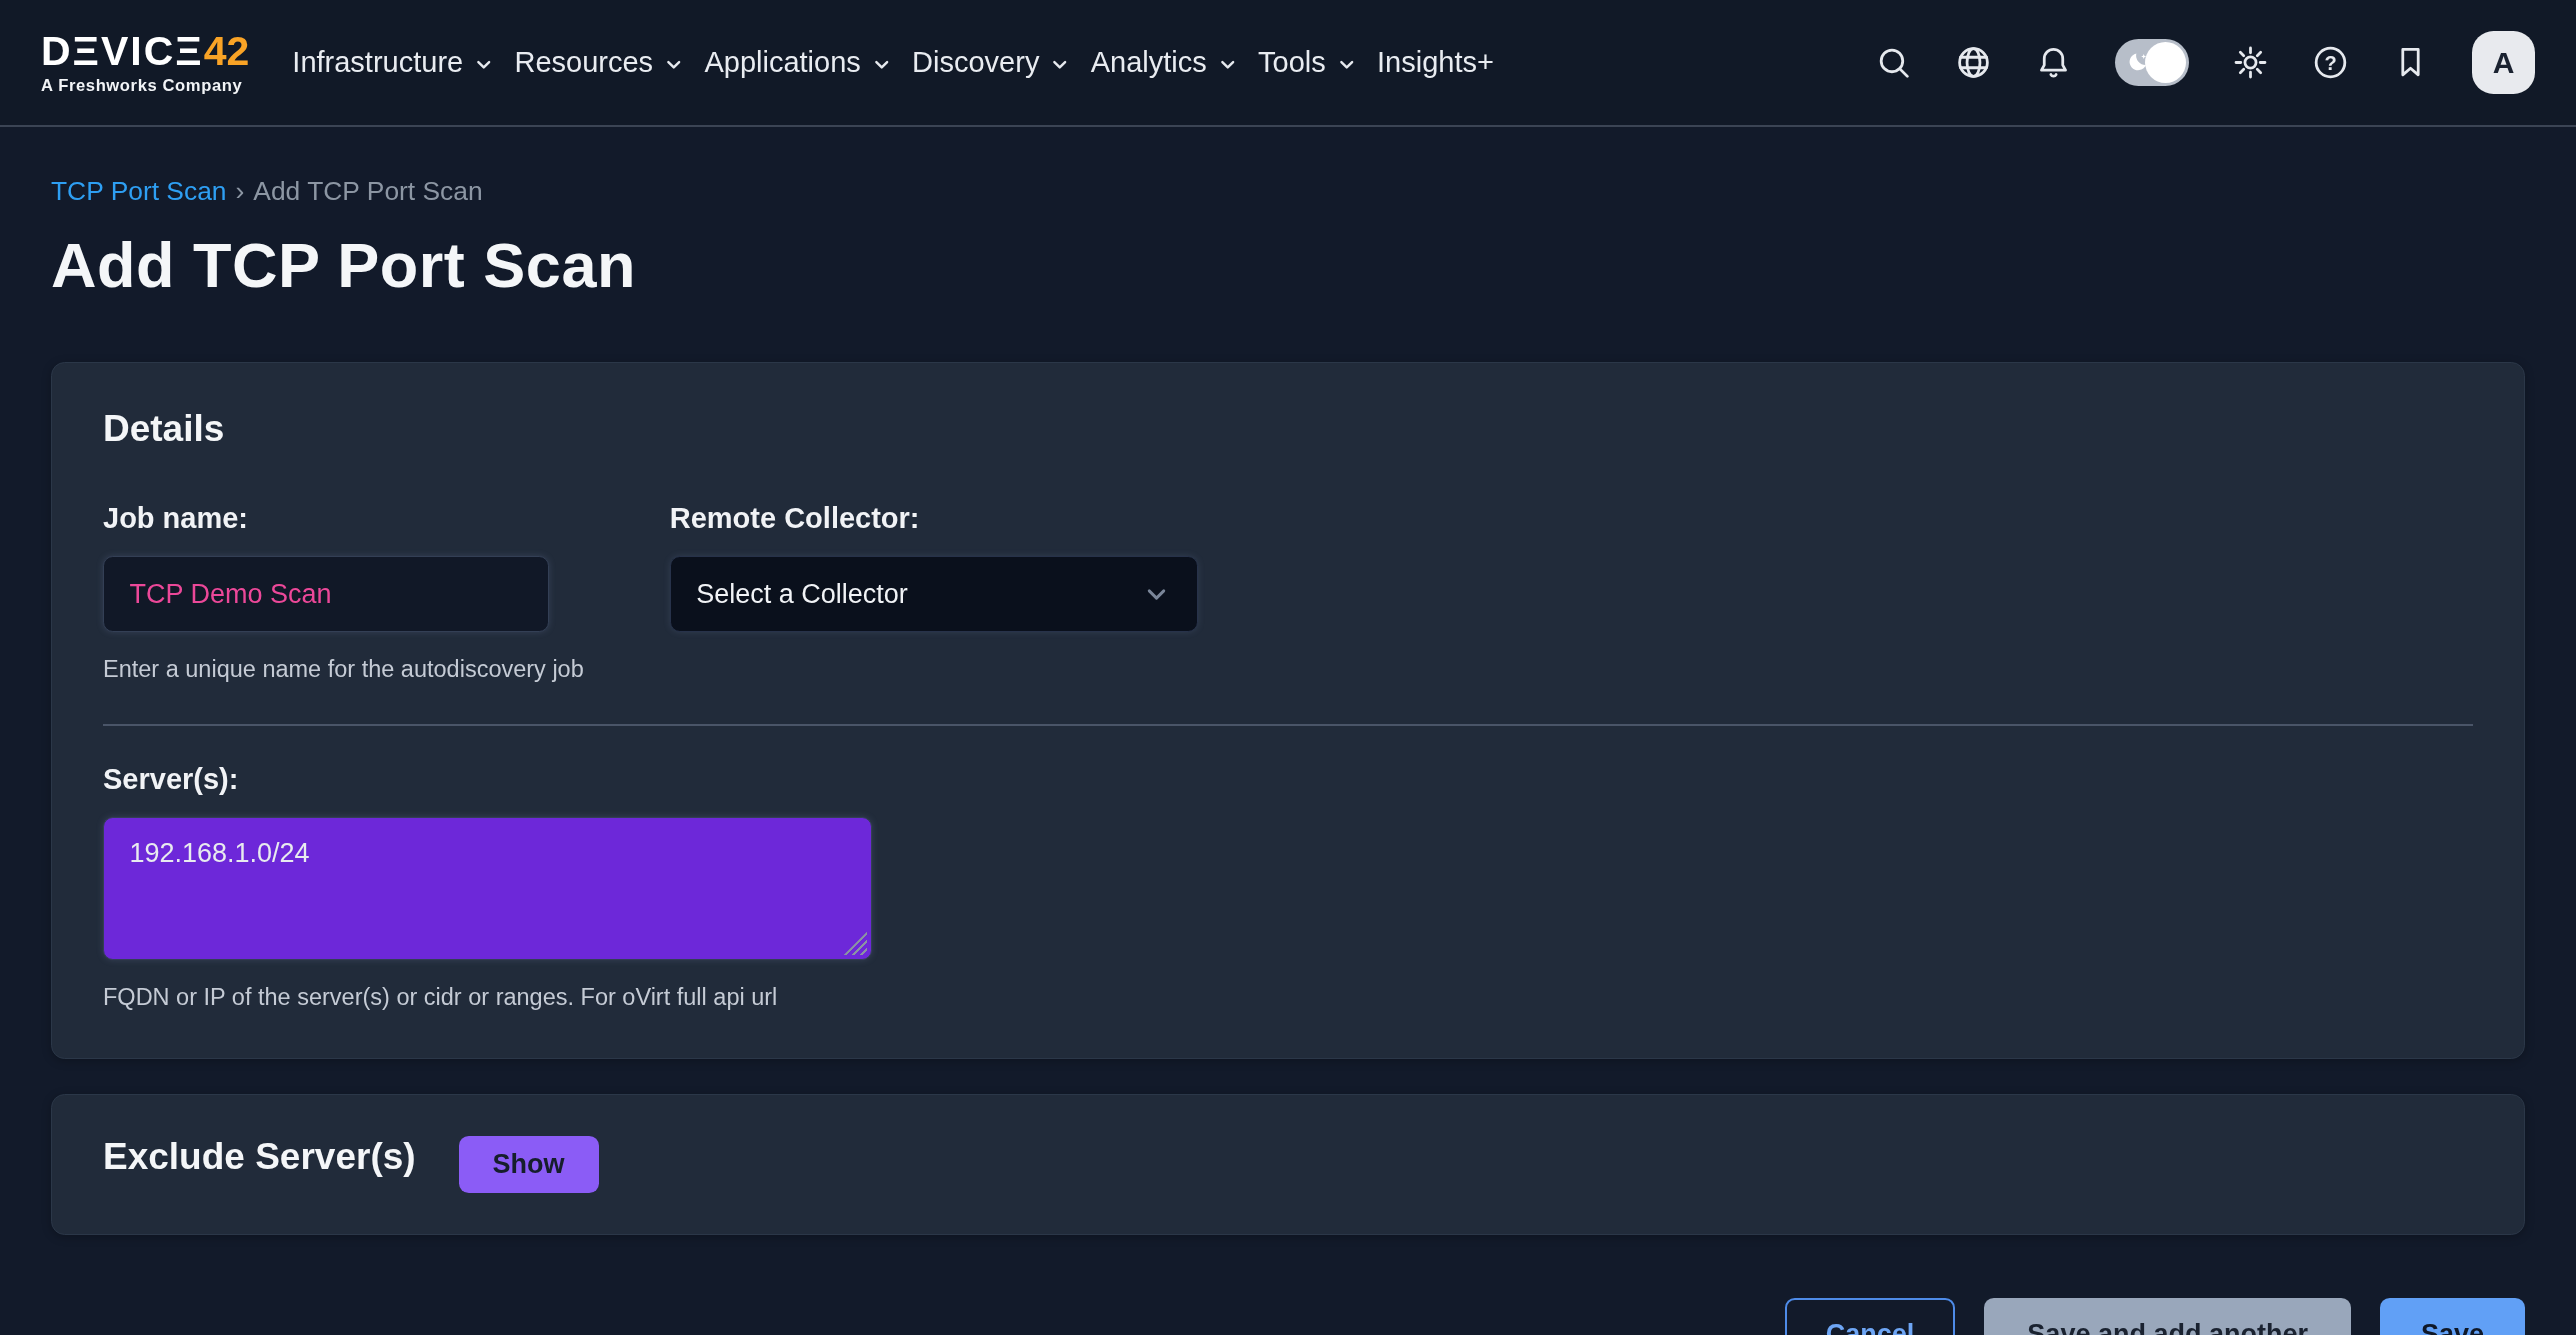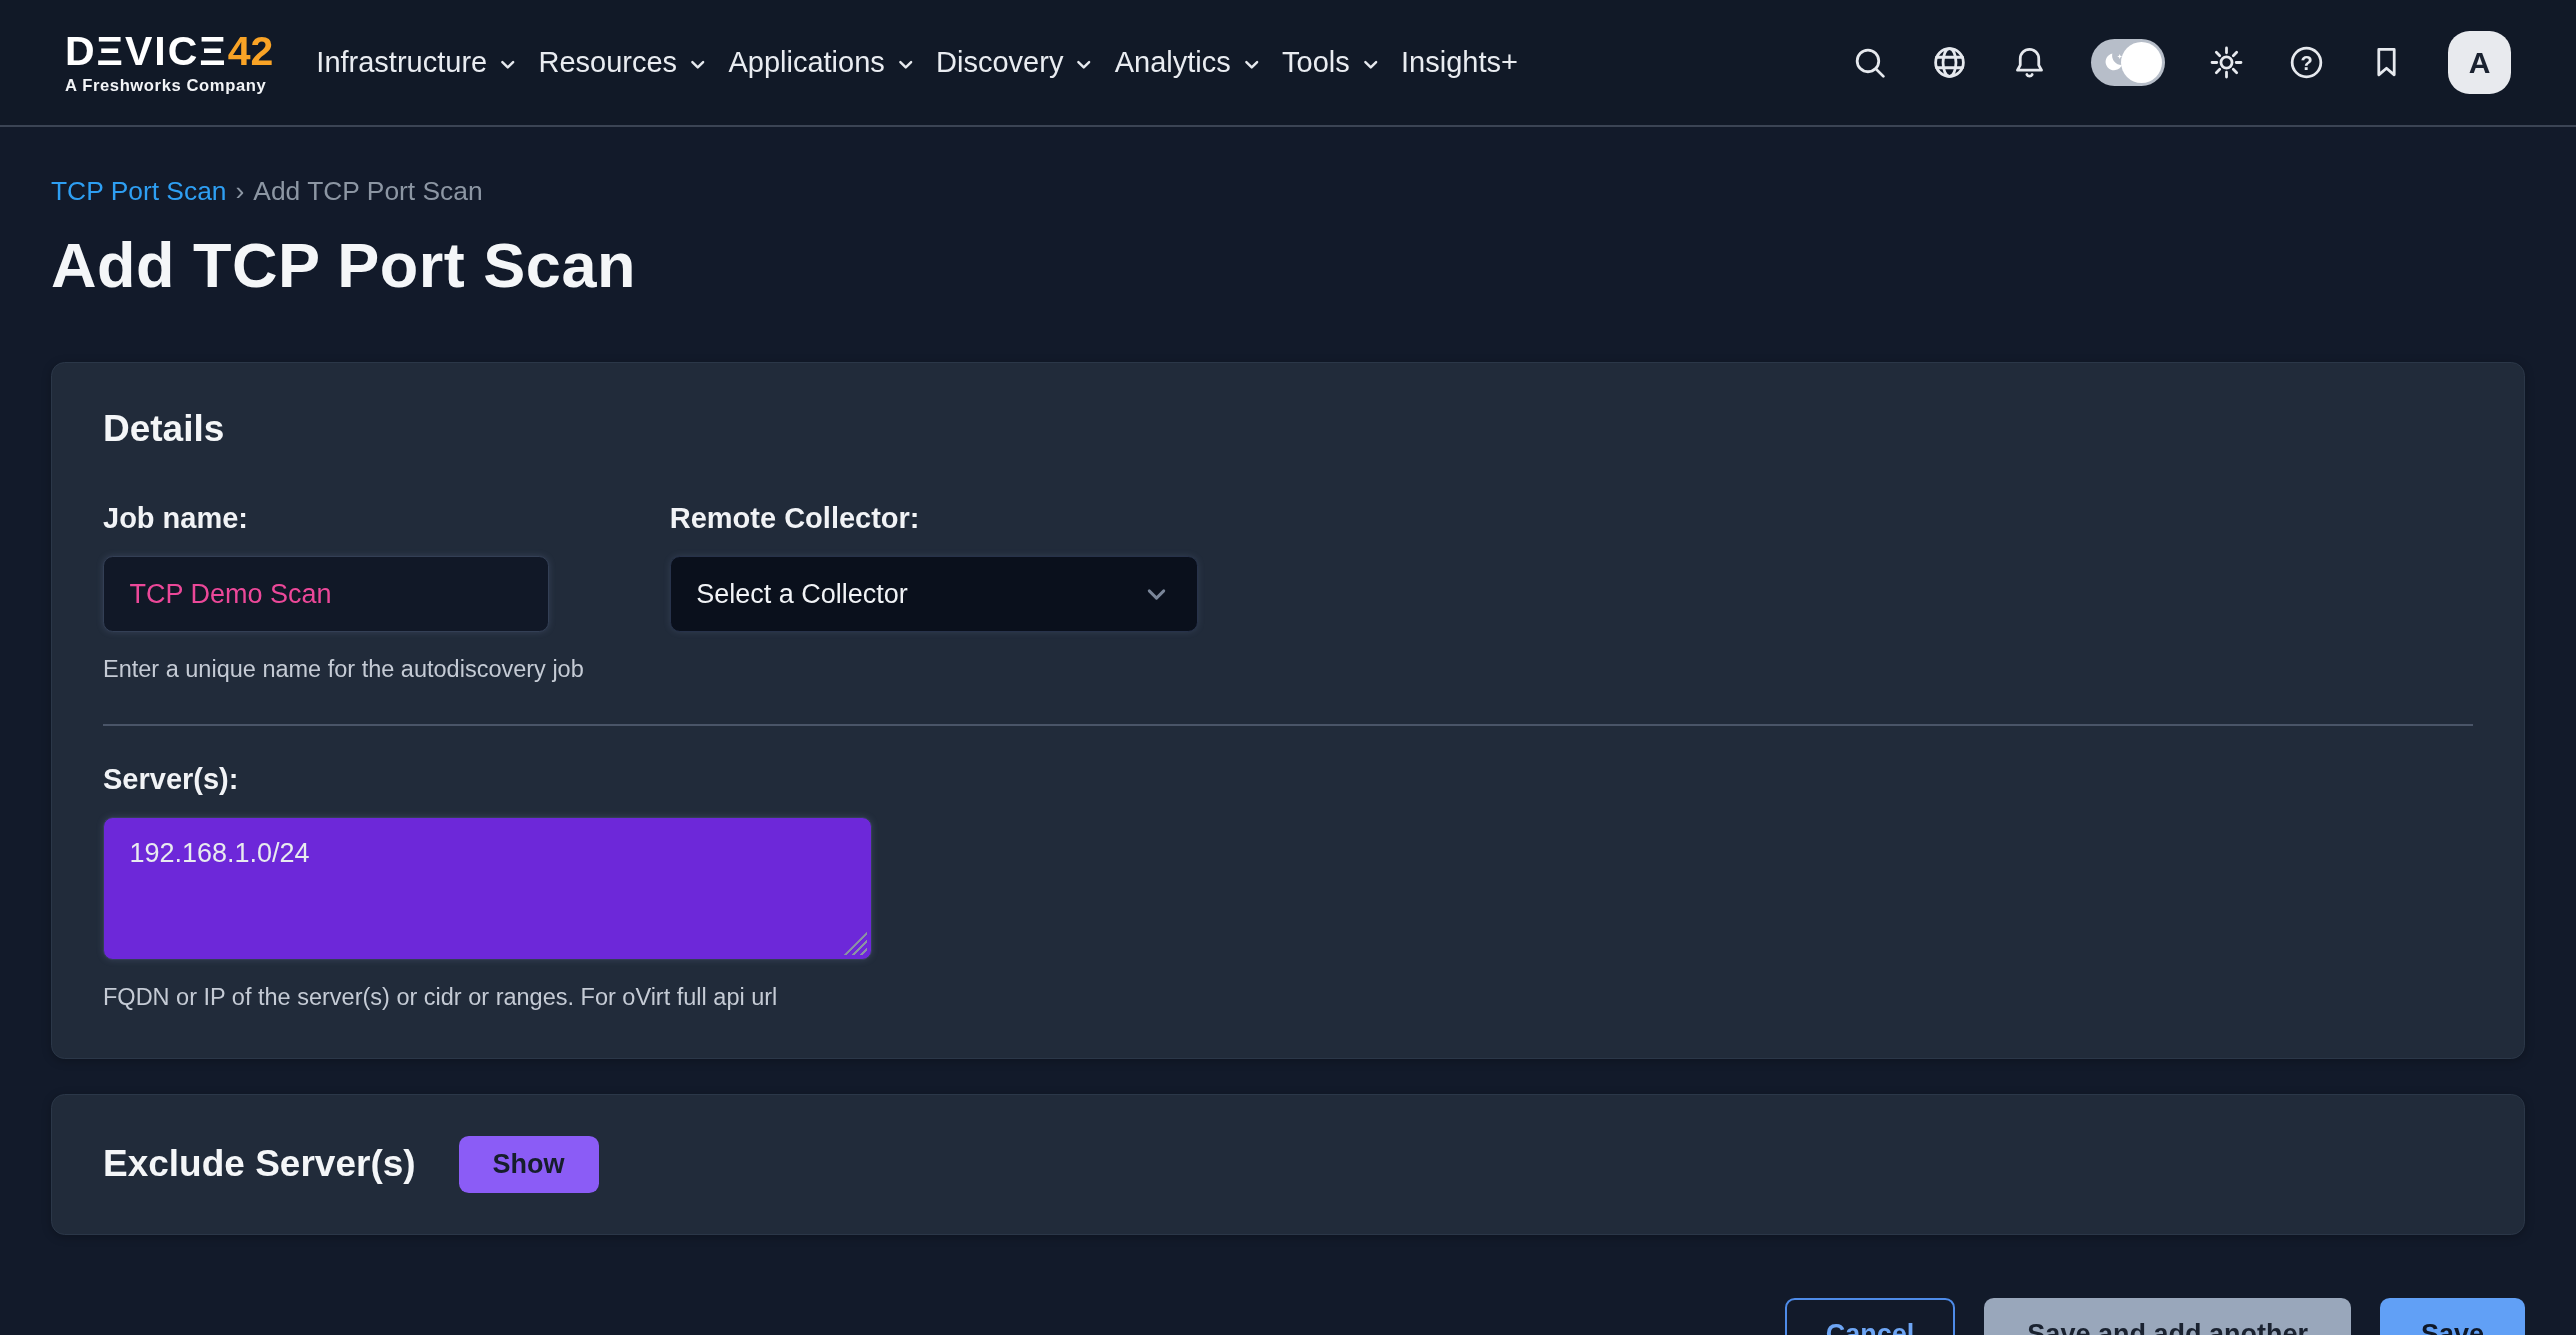--- a/index.html
+++ b/index.html
@@ -8,21 +8,21 @@
     background: #121A2A;
     font-family: "Liberation Sans", "DejaVu Sans", sans-serif;
     color: #E9ECF1;
   }
 
   
   .topnav {
     height: 127px;
     display: flex;
     align-items: center;
-    padding: 0 65px;
+    padding: 0 41px;
     background: #111927;
     border-bottom: 2px solid #3B4454;
   }
   .logo { display: flex; flex-direction: column; line-height: 1; cursor: pointer; }
   .logo-row { display: flex; align-items: baseline; }
   .logo-main { font-size: 41px; font-weight: 800; letter-spacing: 2px; color: #FFFFFF; }
   .logo-num  { font-size: 41px; font-weight: 800; color: #F9A326; }
   .logo-tag  { font-size: 16.6px; font-weight: 700; color: #F2F4F7; letter-spacing: 0.6px; margin-top: 5.9px; }
 
   .nav-items { display: flex; align-items: center; gap: 20px; margin-left: 43px; }
@@ -120,21 +120,21 @@
     display: block;
   }
   .resize-handle {
     position: absolute; right: 4.9px; bottom: 4.9px;
     width: 23.5px; height: 23.5px;
     background: repeating-linear-gradient(135deg, transparent 0 3.9px, #8A93A3 3.9px 5.9px);
     clip-path: polygon(100% 0, 100% 100%, 0 100%);
     cursor: nwse-resize;
   }
 
-  .exclude-card { margin-top: 35px; padding: 41px 51px; display: flex; align-items: center; gap: 43px; }
+  .exclude-card { margin-top: 35px; padding: 41px 51px; display: flex; align-items: flex-start; gap: 43px; }
   .show-btn {
     min-width: 140px; height: 57px;
     background: #8b5cf6; color: #161E2C;
     border: none; border-radius: 9.8px;
     font-size: 27px; font-weight: 700;
     font-family: Liberation Sans, sans-serif;
     cursor: pointer; padding: 0 33px;
   }
 
   .actions { margin-top: 63px; display: flex; justify-content: flex-end; gap: 29px; padding-right: 0; }

